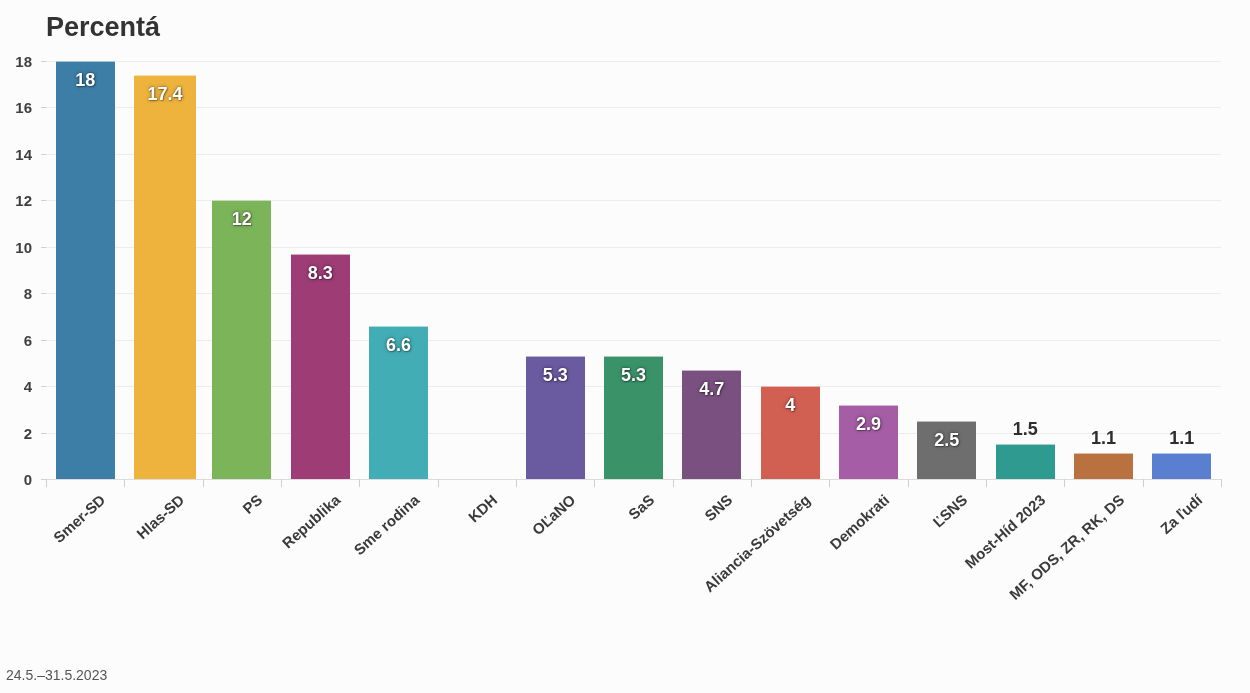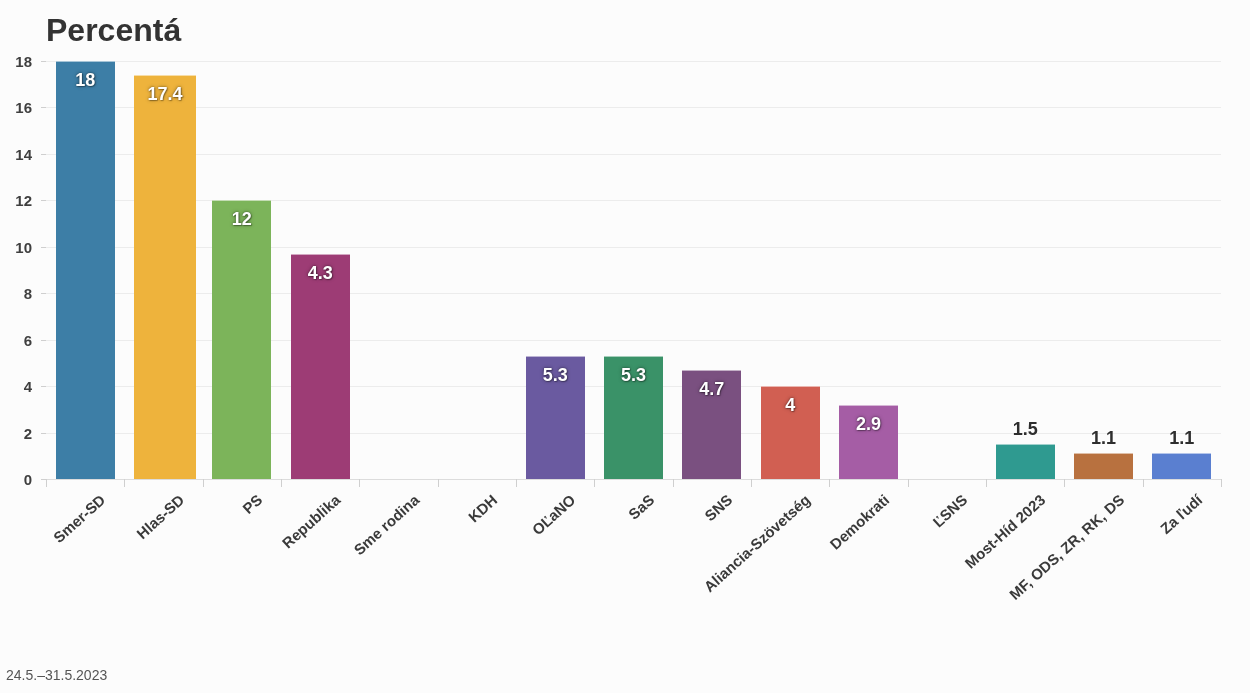--- a/index.html
+++ b/index.html
@@ -21,21 +21,21 @@
     width: 1250px;
     height: 693px;
     background: #fcfcfc;
   }
 
   
   .chart-title {
     position: absolute;
     left: 46px;
     top: 12px;
-    font-size: 32px;
+    font-size: 27px;
     font-weight: bold;
     color: #333333;
     letter-spacing: 0px;
     white-space: nowrap;
   }
 
   
   .plot-area {
     position: absolute;
     left: 46px;
@@ -227,41 +227,49 @@
       <div class="bar-group" style="left: 87.9292px; width: 62px;">
         <div class="bar" style="height: 404.067px; background: rgb(238, 179, 60);"></div>
         <div class="bar-value-inside" style="bottom: 374.067px;">17.4</div>
       </div>
       <div class="bar-group" style="left: 166.262px; width: 59.1417px;">
         <div class="bar" style="height: 278.667px; background: rgb(124, 180, 90);"></div>
         <div class="bar-value-inside" style="bottom: 248.667px;">12</div>
       </div>
       <div class="bar-group" style="left: 244.596px; width: 59.1417px;">
         <div class="bar" style="height: 225.256px; background: rgb(157, 60, 117);"></div>
-        <div class="bar-value-inside" style="bottom: 195.256px;">4.3</div>
+        <div class="bar-value-inside" style="bottom: 195.256px;">8.3</div>
+      </div>
+      <div class="bar-group" style="left: 322.929px; width: 59.1417px;">
+        <div class="bar" style="height: 153.267px; background: rgb(66, 173, 181);"></div>
+        <div class="bar-value-inside" style="bottom: 123.267px;">6.6</div>
       </div>
       <div class="bar-group" style="left: 479.596px; width: 59.1417px;">
         <div class="bar" style="height: 123.078px; background: rgb(106, 90, 160);"></div>
         <div class="bar-value-inside" style="bottom: 93.0778px;">5.3</div>
       </div>
       <div class="bar-group" style="left: 557.929px; width: 59.1417px;">
         <div class="bar" style="height: 123.078px; background: rgb(58, 146, 104);"></div>
         <div class="bar-value-inside" style="bottom: 93.0778px;">5.3</div>
       </div>
       <div class="bar-group" style="left: 636.262px; width: 59.1417px;">
         <div class="bar" style="height: 109.144px; background: rgb(122, 80, 128);"></div>
         <div class="bar-value-inside" style="bottom: 79.1444px;">4.7</div>
       </div>
       <div class="bar-group" style="left: 714.596px; width: 59.1417px;">
         <div class="bar" style="height: 92.8889px; background: rgb(209, 95, 82);"></div>
         <div class="bar-value-inside" style="bottom: 62.8889px;">4</div>
       </div>
       <div class="bar-group" style="left: 792.929px; width: 59.1417px;">
         <div class="bar" style="height: 74.3111px; background: rgb(165, 93, 165);"></div>
         <div class="bar-value-inside" style="bottom: 44.3111px;">2.9</div>
+      </div>
+      <div class="bar-group" style="left: 871.262px; width: 59.1417px;">
+        <div class="bar" style="height: 58.0556px; background: rgb(110, 110, 110);"></div>
+        <div class="bar-value-inside" style="bottom: 28.0556px;">2.5</div>
       </div>
       <div class="bar-group" style="left: 949.596px; width: 59.1417px;">
         <div class="bar" style="height: 34.8333px; background: rgb(47, 154, 144);"></div>
         <div class="bar-value-outside" style="bottom: 38.8333px; margin-top: 20px;">1.5</div>
       </div>
       <div class="bar-group" style="left: 1027.93px; width: 59.1417px;">
         <div class="bar" style="height: 25.5444px; background: rgb(184, 113, 63);"></div>
         <div class="bar-value-outside" style="bottom: 29.5444px;">1.1</div>
       </div>
       <div class="bar-group" style="left: 1106.26px; width: 59.1417px;">

